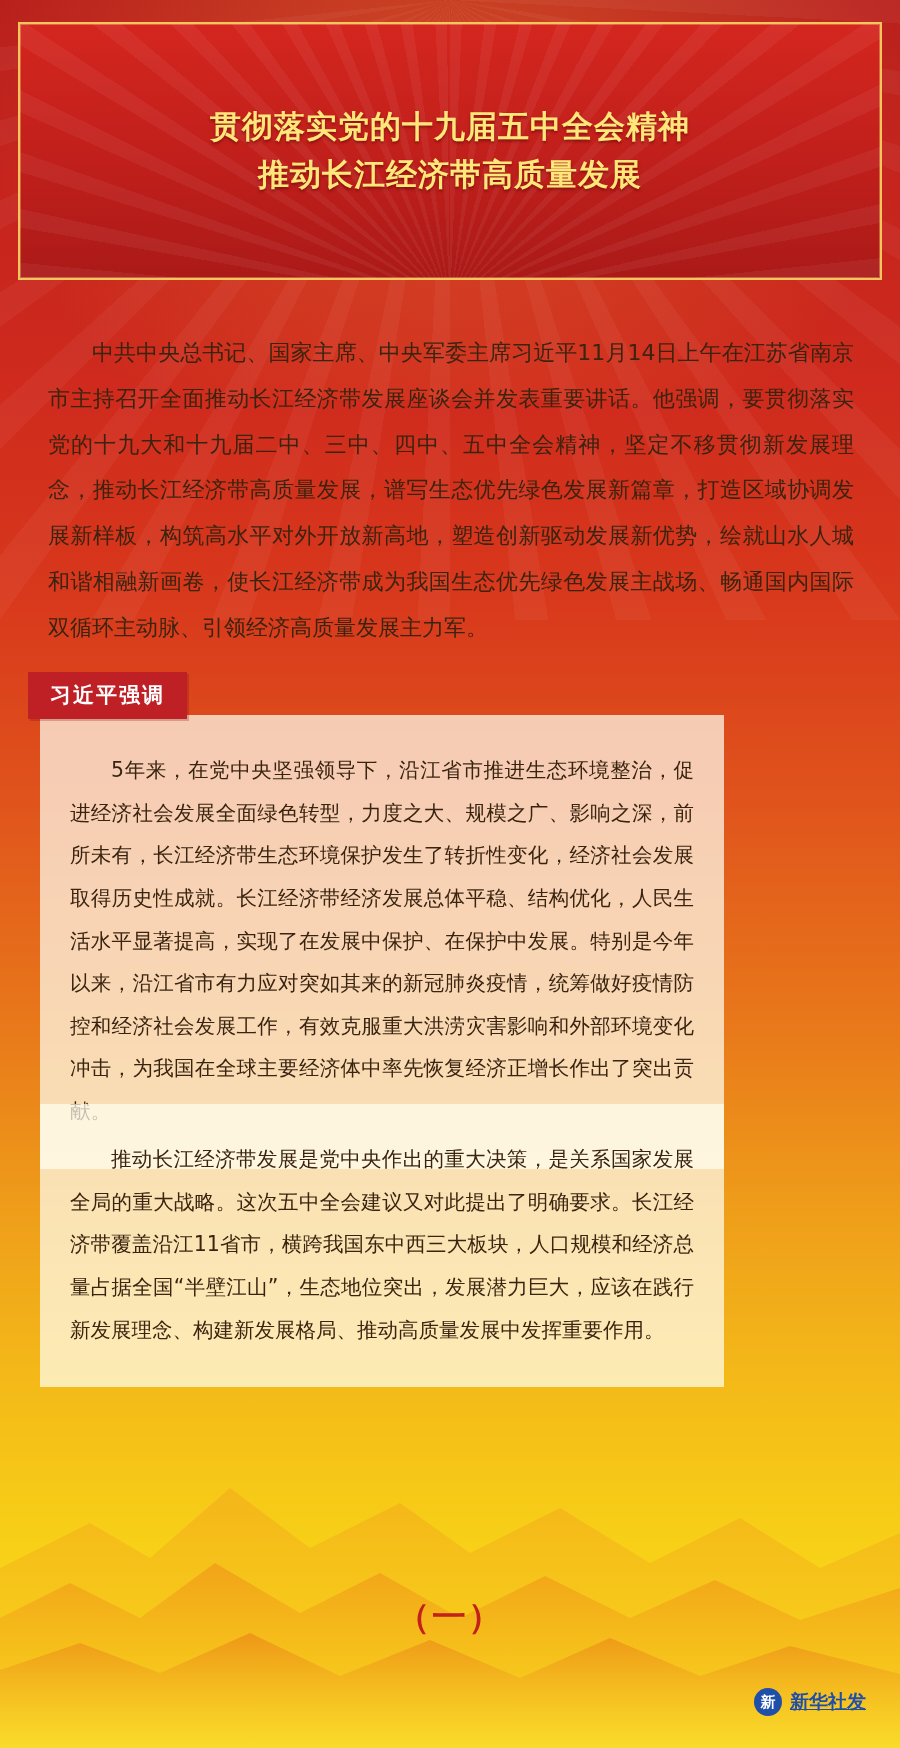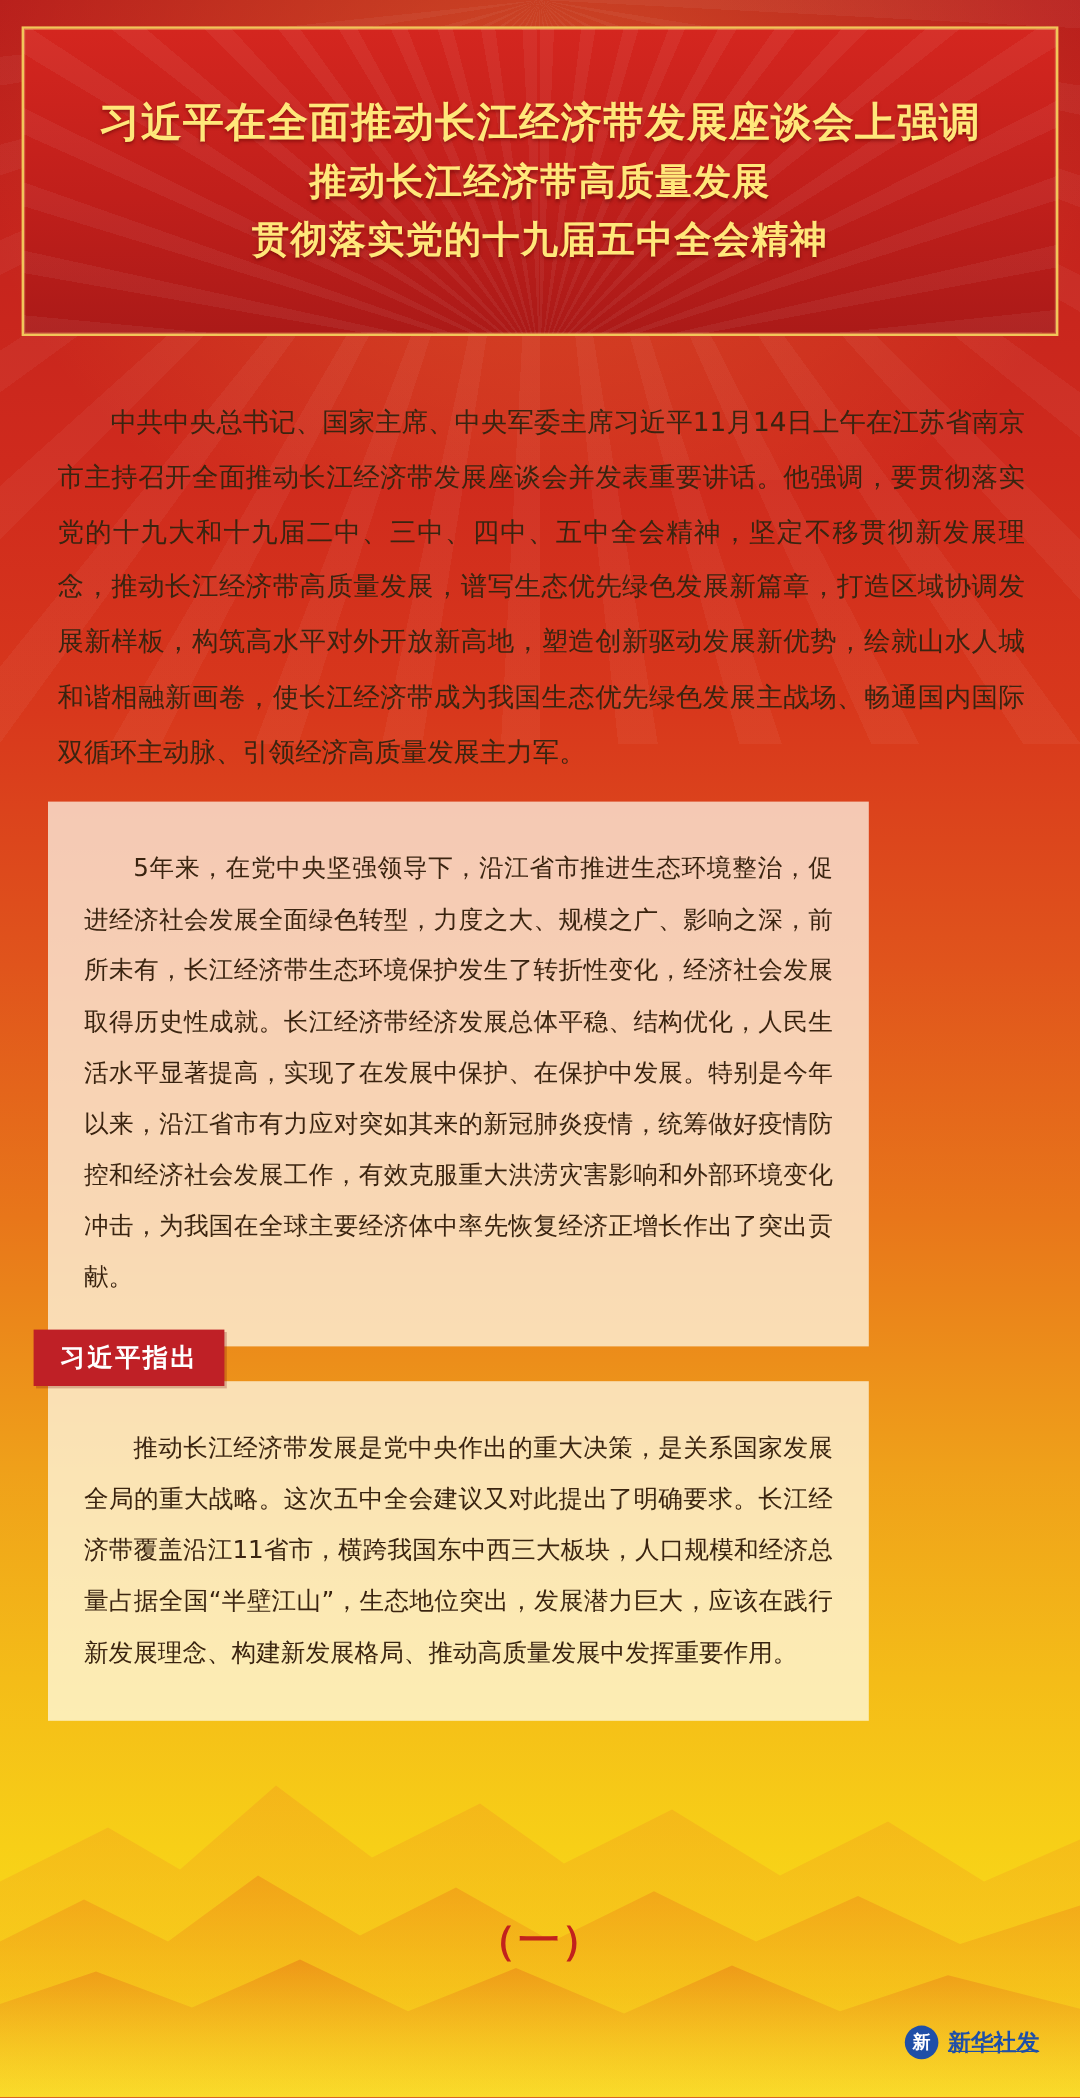--- a/index.html
+++ b/index.html
@@ -201,33 +201,32 @@
         <stop offset="0%" stop-color="#e87a16" stop-opacity="0.55"></stop>
         <stop offset="100%" stop-color="#fbdf2b" stop-opacity="0.35"></stop>
       </linearGradient>
     </defs>
     <path d="M0,250 L90,205 L150,240 L230,170 L310,230 L400,185 L470,235 L560,190 L650,245 L740,200 L820,250 L900,215 L900,430 L0,430 Z" fill="url(#m1)"></path>
     <path d="M0,300 L70,265 L140,300 L215,245 L300,295 L380,255 L460,300 L545,258 L630,300 L715,262 L800,302 L900,270 L900,430 L0,430 Z" fill="url(#m2)"></path>
     <path d="M0,352 L80,325 L160,355 L250,315 L340,358 L430,322 L520,360 L610,320 L700,358 L790,328 L900,356 L900,430 L0,430 Z" fill="url(#m3)"></path>
   </svg>
 
   <div class="banner">
-    <div class="banner-line l1">习近平在全面推动长江经济带发展座谈会上强调</div>
+    <div class="banner-line l2">贯彻落实党的十九届五中全会精神</div>
     <div class="banner-line l3">推动长江经济带高质量发展</div>
-    <div class="banner-line l2">贯彻落实党的十九届五中全会精神</div>
   </div>
 
   <div class="lead">中共中央总书记、国家主席、中央军委主席习近平11月14日上午在江苏省南京市主持召开全面推动长江经济带发展座谈会并发表重要讲话。他强调，要贯彻落实党的十九大和十九届二中、三中、四中、五中全会精神，坚定不移贯彻新发展理念，推动长江经济带高质量发展，谱写生态优先绿色发展新篇章，打造区域协调发展新样板，构筑高水平对外开放新高地，塑造创新驱动发展新优势，绘就山水人城和谐相融新画卷，使长江经济带成为我国生态优先绿色发展主战场、畅通国内国际双循环主动脉、引领经济高质量发展主力军。</div>
 
   <div class="section" id="section-1">
+    <div class="section-tag">习近平强调</div>
     <div class="section-body">5年来，在党中央坚强领导下，沿江省市推进生态环境整治，促进经济社会发展全面绿色转型，力度之大、规模之广、影响之深，前所未有，长江经济带生态环境保护发生了转折性变化，经济社会发展取得历史性成就。长江经济带经济发展总体平稳、结构优化，人民生活水平显著提高，实现了在发展中保护、在保护中发展。特别是今年以来，沿江省市有力应对突如其来的新冠肺炎疫情，统筹做好疫情防控和经济社会发展工作，有效克服重大洪涝灾害影响和外部环境变化冲击，为我国在全球主要经济体中率先恢复经济正增长作出了突出贡献。</div>
   </div>
 
   <div class="section" id="section-2">
-    <div class="section-tag">习近平指出</div>
     <div class="section-body">推动长江经济带发展是党中央作出的重大决策，是关系国家发展全局的重大战略。这次五中全会建议又对此提出了明确要求。长江经济带覆盖沿江11省市，横跨我国东中西三大板块，人口规模和经济总量占据全国“半壁江山”，生态地位突出，发展潜力巨大，应该在践行新发展理念、构建新发展格局、推动高质量发展中发挥重要作用。</div>
   </div>
 
   <div class="page-number">（一）</div>
 
   <div class="credit">
     <div class="credit-logo">新</div>
     <div class="credit-text">新华社发</div>
   </div>
 

